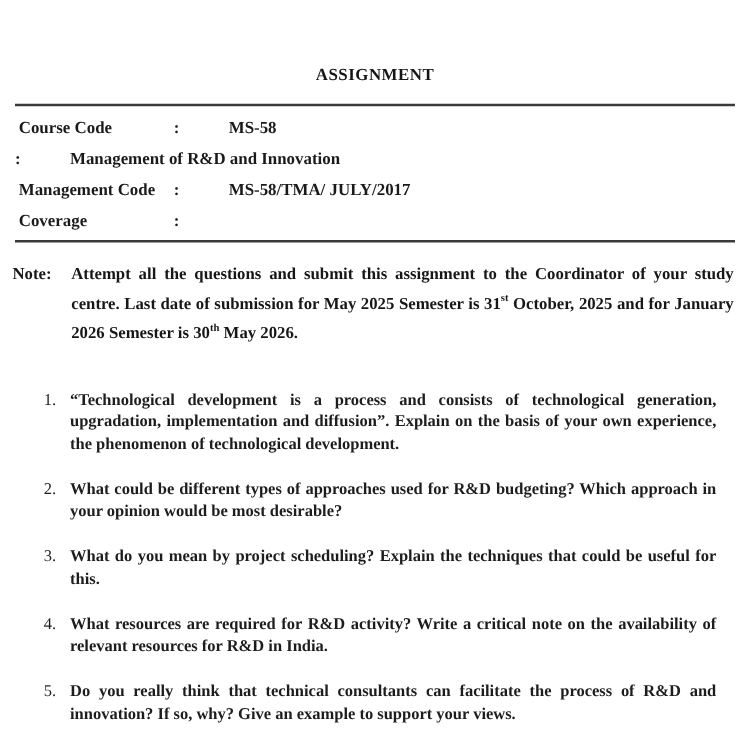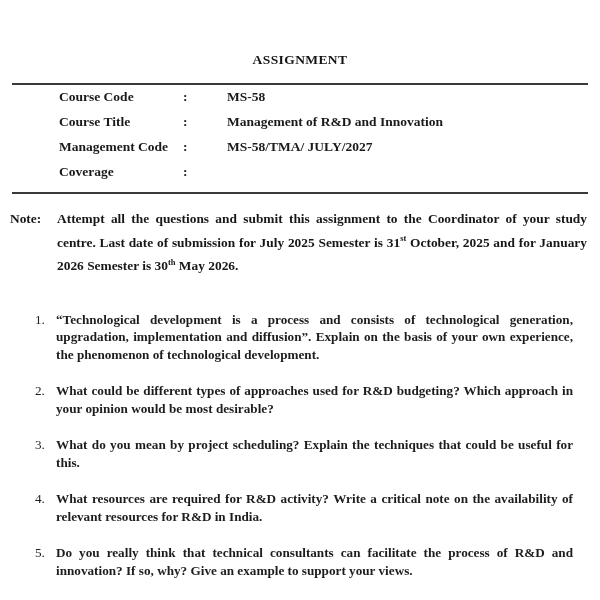--- a/index.html
+++ b/index.html
@@ -26,25 +26,25 @@
   }
   
   .course-table {
     margin: 15px 12px 0 12px;
     border-top: 2px solid #3a3a3a;
     border-bottom: 2px solid #3a3a3a;
     padding: 4px 0 3px 0;
   }
   .course-row {
     display: flex;
+    align-items: center;
     height: 25px;
     font-weight: bold;
     font-size: 13.5px;
     color: #1a1a1a;
-    margin-left: 44px;
   }
   .course-row .label { width: 127px; padding-left: 3px; }
   .course-row .colon { width: 44px; text-align: left; }
   .course-row .value { flex: 1; }
   
   .note {
     display: flex;
     margin: 13px 13px 0 10px;
     font-weight: bold;
     font-size: 13.4px;
@@ -81,38 +81,37 @@
 
   <div class="doc-title">ASSIGNMENT</div>
 
   <div class="course-table">
     <div class="course-row">
       <span class="label">Course Code</span>
       <span class="colon">:</span>
       <span class="value">MS-58</span>
     </div>
     <div class="course-row">
-      <span class="label">Course Title</span>
       <span class="colon">:</span>
       <span class="value">Management of R&amp;D and Innovation</span>
     </div>
     <div class="course-row">
       <span class="label">Management Code</span>
       <span class="colon">:</span>
-      <span class="value">MS-58/TMA/ JULY/2027</span>
+      <span class="value">MS-58/TMA/ JULY/2017</span>
     </div>
     <div class="course-row">
       <span class="label">Coverage</span>
       <span class="colon">:</span>
     </div>
   </div>
 
   <div class="note">
     <span class="note-label">Note:</span>
-    <span class="note-text"><span>Attempt all the questions and submit this assignment to the Coordinator of your study centre. Last date of submission for July 2025 Semester is 31</span><sup>st</sup><span> October, 2025 and for January 2026 Semester is 30</span><sup>th</sup><span> May 2026.</span></span>
+    <span class="note-text"><span>Attempt all the questions and submit this assignment to the Coordinator of your study centre. Last date of submission for May 2025 Semester is 31</span><sup>st</sup><span> October, 2025 and for January 2026 Semester is 30</span><sup>th</sup><span> May 2026.</span></span>
   </div>
 
   <div class="questions">
     <div class="question">
       <span class="q-num">1.</span>
       <span class="q-text">“Technological development is a process and consists of technological generation, upgradation, implementation and diffusion”. Explain on the basis of your own experience, the phenomenon of technological development.</span>
     </div>
     <div class="question">
       <span class="q-num">2.</span>
       <span class="q-text">What could be different types of approaches used for R&amp;D budgeting? Which approach in your opinion would be most desirable?</span>

